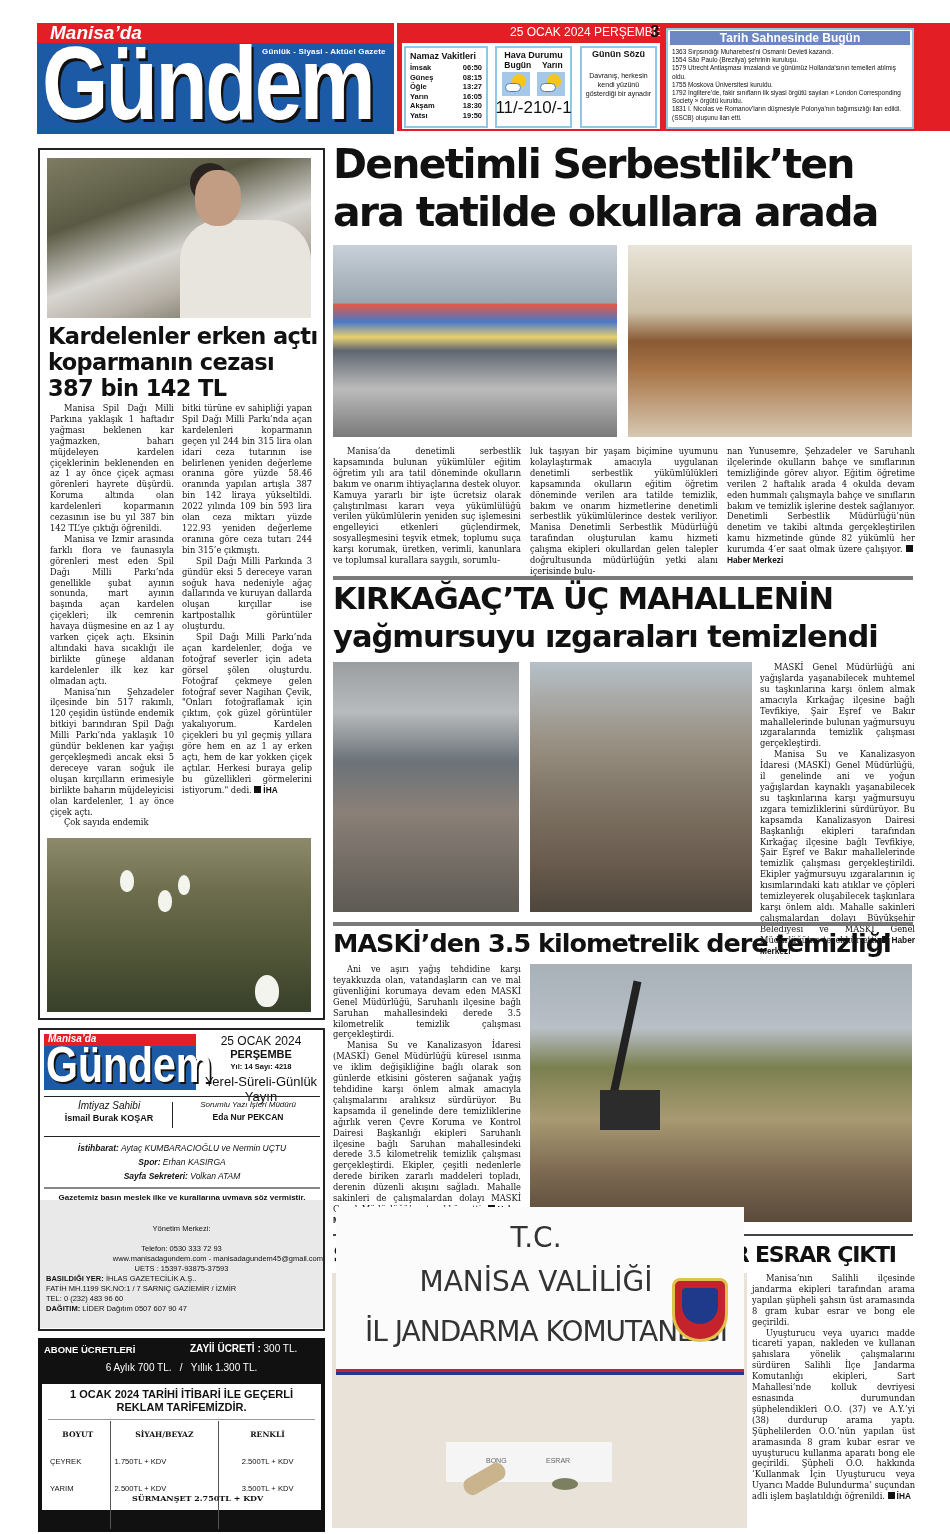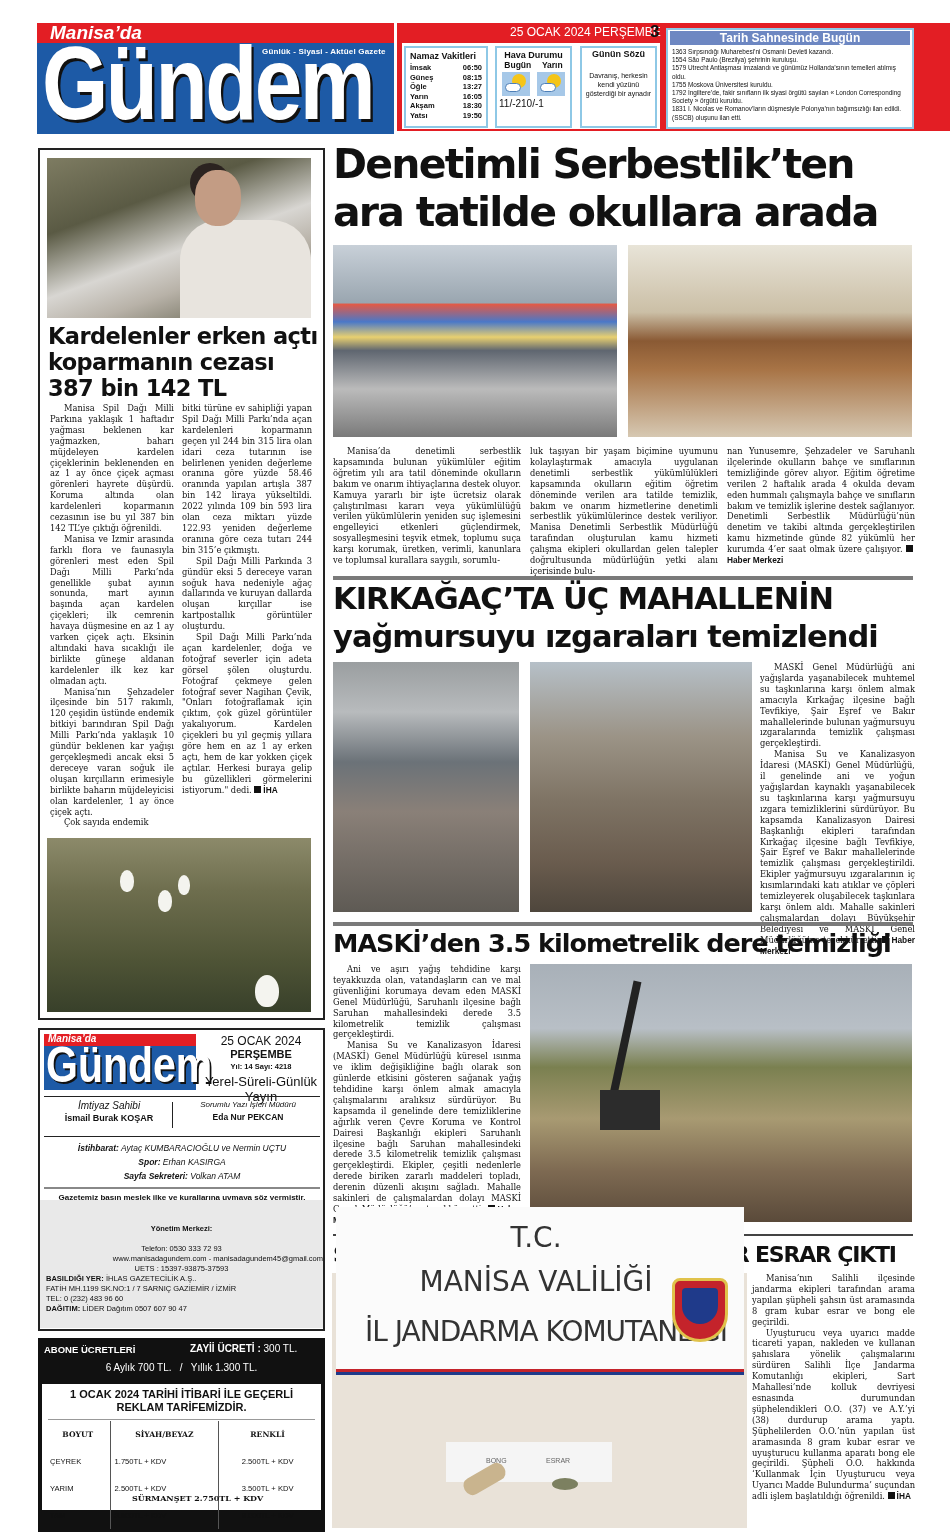--- a/index.html
+++ b/index.html
@@ -20,21 +20,21 @@
   .namaz { left: 404px; top: 46px; width: 84px; height: 82px; padding: 3px 4px; font-family: "Liberation Sans", sans-serif; font-size: 7.5px; }
   .namaz h4 { font-size: 9px; margin-bottom: 2px; }
   .namaz .row { display: flex; justify-content: space-between; font-weight: bold; line-height: 9.5px; }
   .hava { left: 495px; top: 46px; width: 77px; height: 82px; padding: 2px; font-family: "Liberation Sans", sans-serif; text-align: center; }
   .hava h4 { font-size: 9px; }
   .hava .days { display: flex; justify-content: space-around; font-size: 8.5px; font-weight: bold; }
   .hava .icons { display: flex; justify-content: space-around; margin-top: 2px; }
   .wicon { width: 28px; height: 24px; background: #a6c8e8; position: relative; }
   .wicon .sun { position: absolute; left: 10px; top: 2px; width: 14px; height: 14px; border-radius: 50%; background: #f5c518; }
   .wicon .cloud { position: absolute; left: 3px; top: 11px; width: 16px; height: 9px; border-radius: 6px; background: #fff; border: 1px solid #4d7fb7; }
-  .hava .temps { display: flex; justify-content: flex-start; font-size: 10px; margin-top: 2px; }
+  .hava .temps { display: flex; justify-content: center; font-size: 17px; margin-top: 2px; }
   .soz { left: 580px; top: 46px; width: 77px; height: 82px; font-family: "Liberation Sans", sans-serif; text-align: center; padding: 1px; }
   .soz h4 { font-size: 9px; margin-bottom: 12px; }
   .soz p { font-size: 7px; line-height: 9px; }
   .tarih-white { left: 666px; top: 28px; width: 248px; height: 101px; background: #fff; border: 2px solid #8ec8e6; }
   .tarih-head { left: 670px; top: 31px; width: 240px; height: 14px; background: #6d87c2; color: #fff; font-family: "Liberation Sans", sans-serif; font-weight: bold; font-size: 12px; text-align: center; line-height: 14px; }
   .tarih-list { left: 672px; top: 48px; width: 238px; font-family: "Liberation Sans", sans-serif; font-size: 6.4px; line-height: 8.2px; }
   
   .left-frame { left: 38px; top: 148px; width: 287px; height: 872px; border: 2px solid #222; }
   .photo1 { left: 47px; top: 158px; width: 264px; height: 160px; background: linear-gradient(160deg, #7e7c62 0%, #5a5a44 30%, #d8d6d2 55%, #b8b2a8 70%, #4a4a35 100%); }
   .face { left: 195px; top: 170px; width: 46px; height: 56px; border-radius: 45%; background: #c39c84; }
@@ -211,21 +211,21 @@
 <div class="abs hr" style="left:44px;top:1136px;width:276px"></div>
 <div class="abs sans" style="left:42px;top:1141px;width:280px;text-align:center;font-size:8.5px;font-style:italic;line-height:14px">
   <div><b>İstihbarat:</b> <span>Aytaç KUMBARACIOĞLU ve Nermin UÇTU</span></div>
   <div><b>Spor:</b> <span>Erhan KASIRGA</span></div>
   <div><b>Sayfa Sekreteri:</b> <span>Volkan ATAM</span></div>
 </div>
 <div class="abs" style="left:44px;top:1187px;width:276px;height:2px;background:#888"></div>
 <div class="abs sans" style="left:44px;top:1192px;width:276px;text-align:center;font-size:8px;font-weight:bold;line-height:11px">Gazetemiz basın meslek ilke ve kurallarına uymaya söz vermiştir. Yazıların hukuki sorumluluğu yazarlarına aittir.</div>
 <div class="abs gray-box"></div>
 <div class="abs sans" style="left:40px;top:1224px;width:283px;font-size:7.5px;line-height:10px">
-  <div style="text-align:center;font-weight:bold">Yönetim Merkezi:</div>
+  <div style="text-align:center;font-weight:normal">Yönetim Merkezi:</div>
   <div style="height:10px"></div>
   <div style="text-align:center">Telefon: 0530 333 72 93</div>
   <div style="text-align:right">www.manisadagundem.com - manisadagundem45@gmail.com</div>
   <div style="text-align:center">UETS : 15397-93875-37593</div>
   <div style="padding-left:6px"><b>BASILDIĞI YER:</b> <span>İHLAS GAZETECİLİK A.Ş..</span></div>
   <div style="padding-left:6px">FATİH MH.1199 SK.NO:1 / 7 SARNIÇ GAZİEMİR / İZMİR</div>
   <div style="padding-left:6px">TEL: 0 (232) 483 96 60</div>
   <div style="padding-left:6px"><b>DAĞITIM:</b> <span>LİDER Dağıtım 0507 607 90 47</span></div>
 </div>
 

